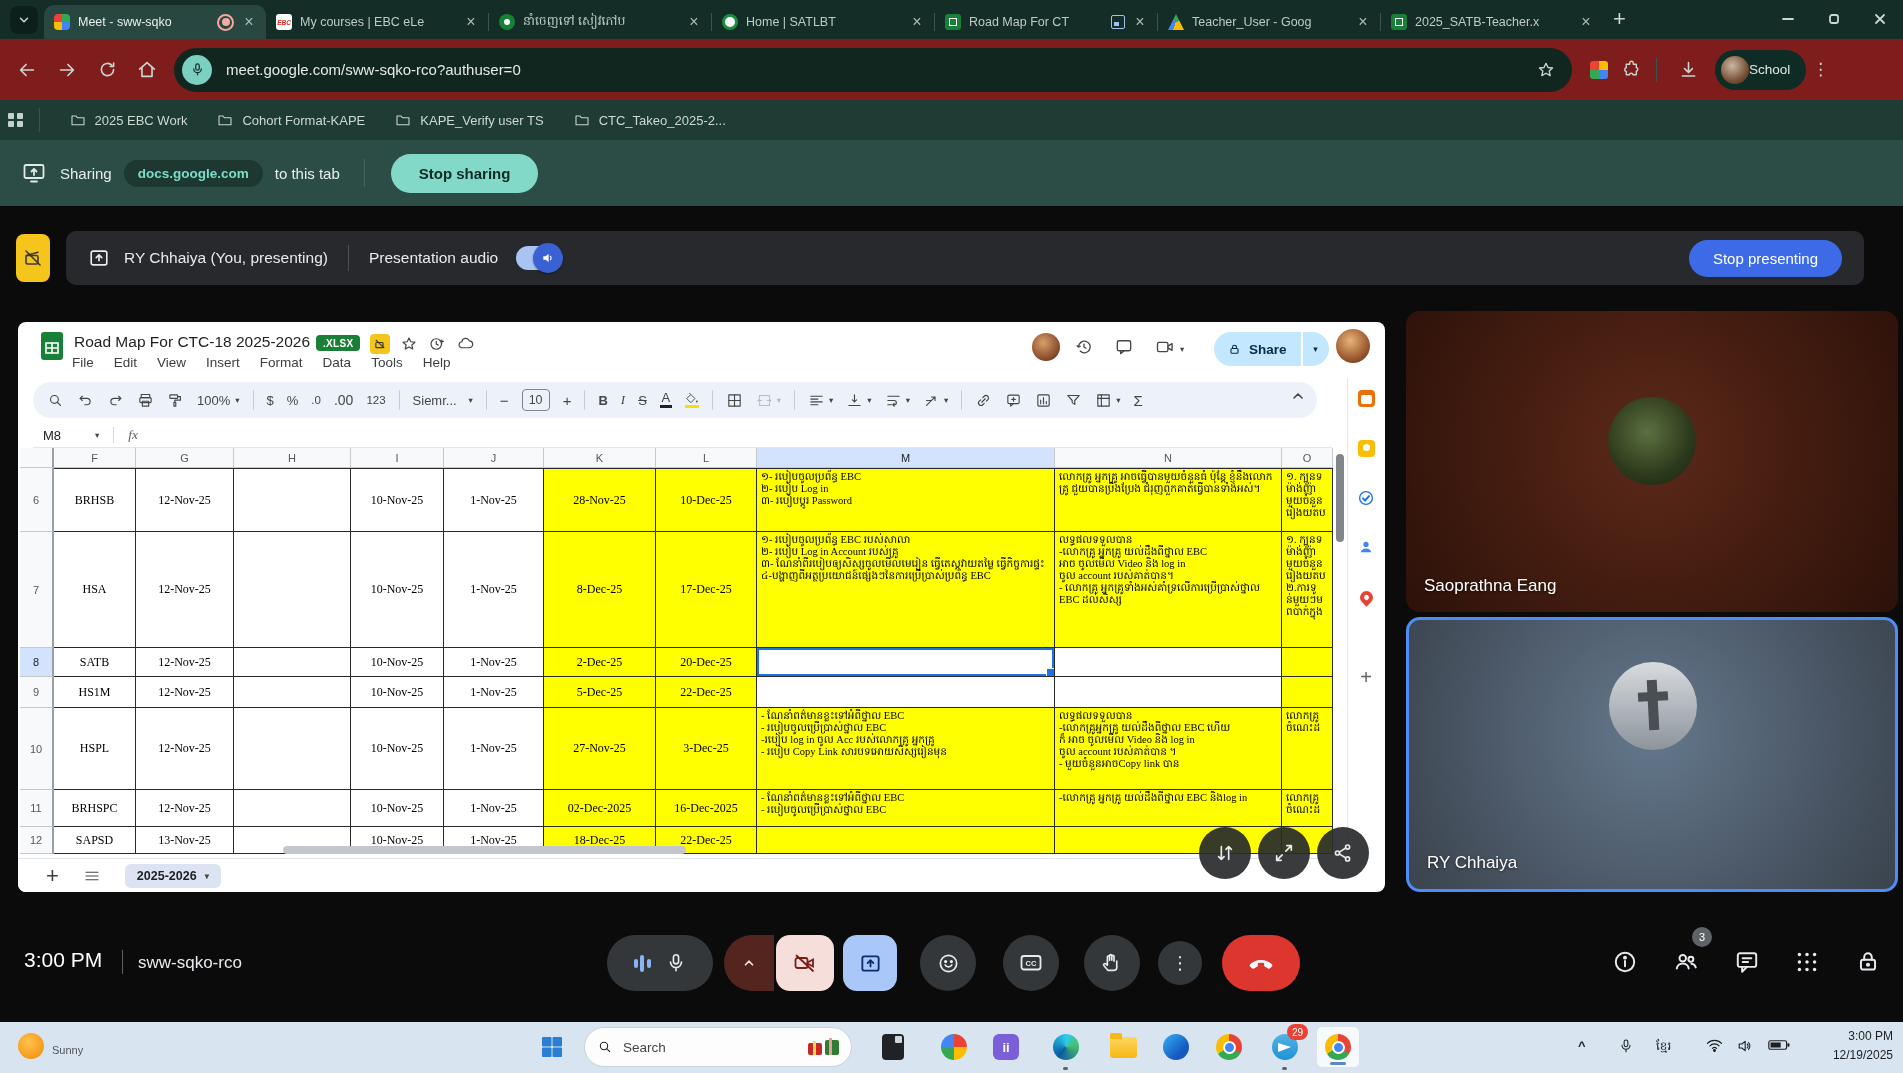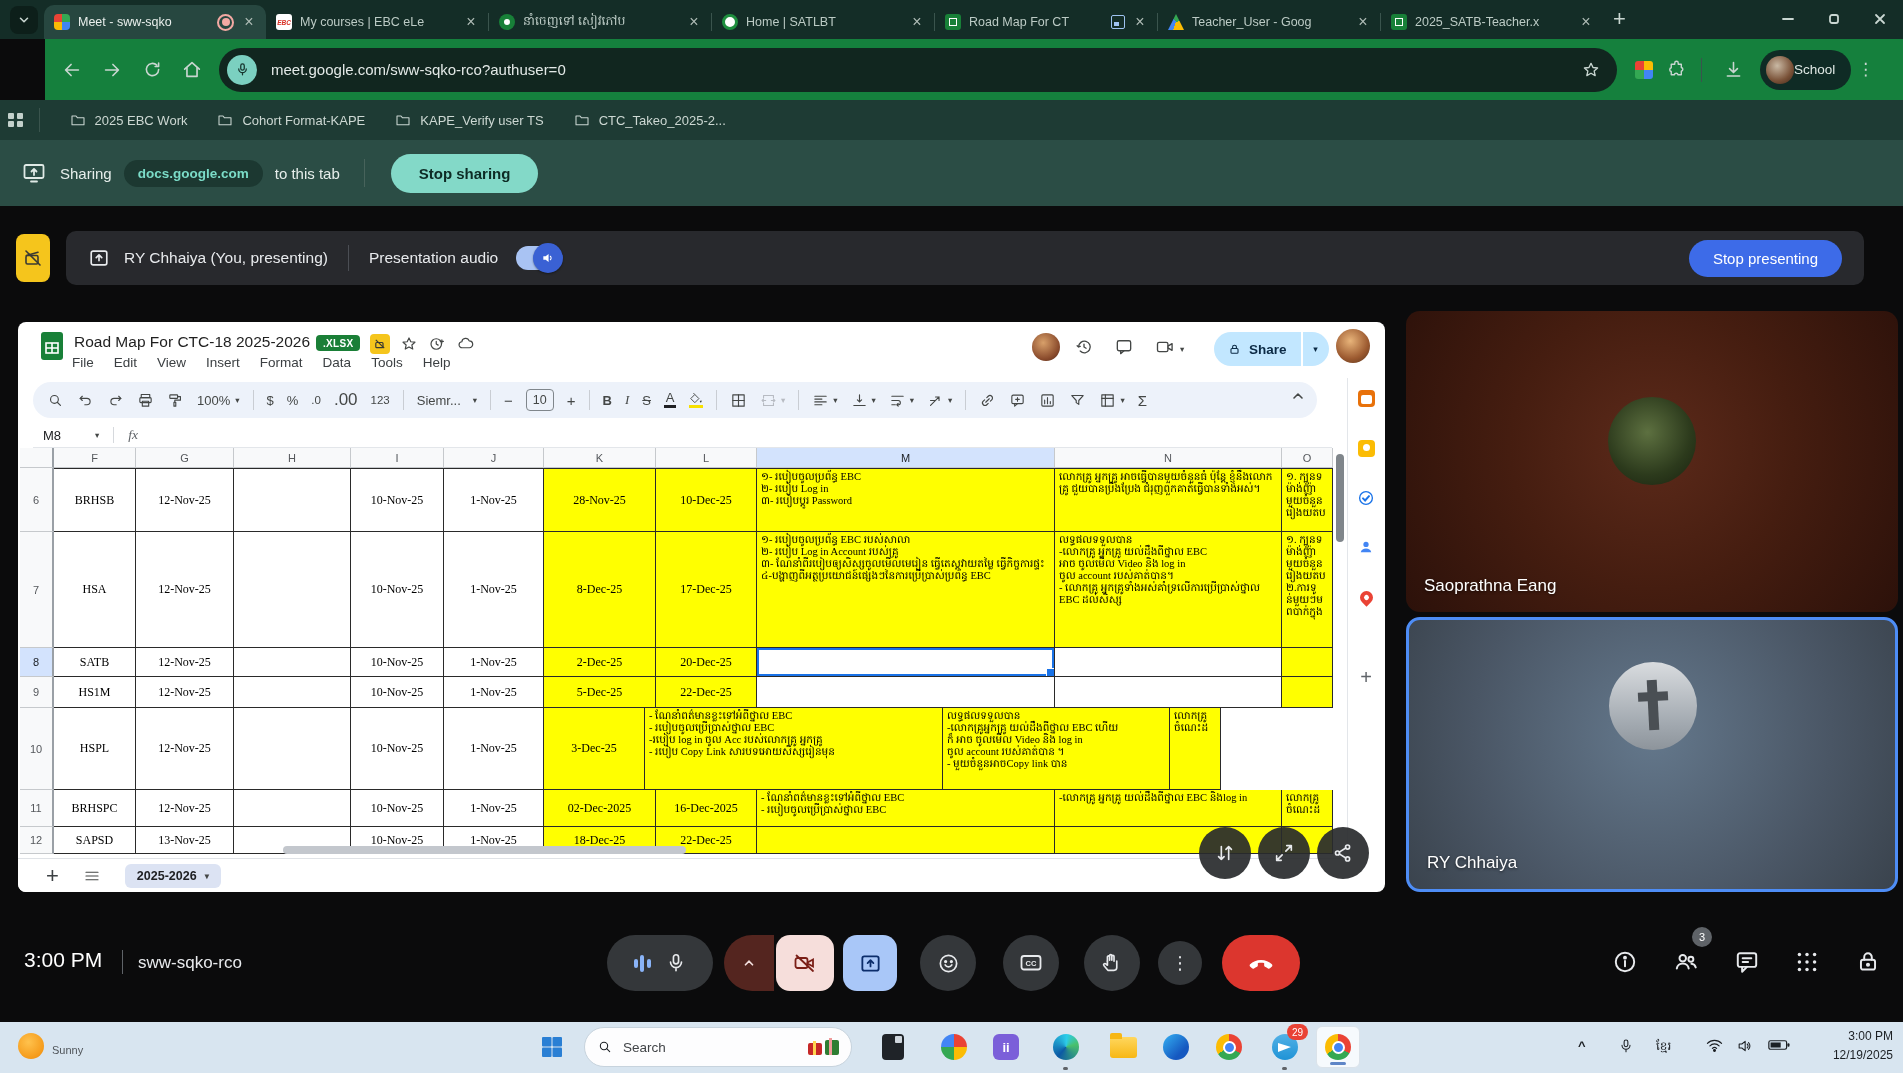--- a/index.html
+++ b/index.html
@@ -26,21 +26,21 @@
   .tclose{font-size:16px;color:#aebbb5;flex:none;width:14px;text-align:center;line-height:14px;}
   .tsep{width:1px;height:18px;background:#3a544d;flex:none;}
   .rec{width:13px;height:13px;border-radius:50%;border:2px solid #f4a9a3;position:relative;flex:none;}
   .rec::after{content:"";position:absolute;inset:2.5px;border-radius:50%;background:#f4a9a3;}
   .shr{width:12px;height:12px;border:1.5px solid #9fc3f0;border-radius:2px;position:relative;flex:none;}
   .shr::after{content:"";position:absolute;left:2px;bottom:2px;width:5px;height:4px;background:#9fc3f0;}
   .newtab{color:#c9d6d1;font-size:22px;line-height:22px;margin:0 0 9px 10px;}
   .wctrls{position:absolute;right:0;top:0;height:38px;display:flex;}
   .wbtn{width:46px;height:38px;display:flex;align-items:center;justify-content:center;}
 
-  #navbar{position:absolute;top:39px;left:0;right:0;height:61px;background:#15803d;display:flex;align-items:center;margin-left:45px;}
+  #navbar{position:absolute;top:39px;left:0;right:0;height:61px;background:#7f1d1d;display:flex;align-items:center;}
   .nbtn{width:34px;height:34px;display:flex;align-items:center;justify-content:center;flex:none;margin-left:6px;}
   #urlpill{height:44px;width:1398px;border-radius:22px;background:#11261f;display:flex;align-items:center;
     margin-left:10px;flex:none;}
   .micbadge{width:30px;height:30px;border-radius:50%;background:#7bd0c0;display:flex;align-items:center;
     justify-content:center;margin-left:8px;flex:none;}
   .urltext{margin-left:14px;font-size:15px;color:#e3e9e7;}
   .gext{width:18px;height:18px;border-radius:3px;overflow:hidden;display:grid;grid-template-columns:1fr 1fr;grid-template-rows:1fr 1fr;}
   .gext span:nth-child(1){background:#ea4335}.gext span:nth-child(2){background:#fbbc04}
   .gext span:nth-child(3){background:#34a853}.gext span:nth-child(4){background:#4285f4}
   .vdiv{width:1px;height:24px;background:#3a544d;}
@@ -457,21 +457,21 @@
           <rect x="9.8" y="14.5" width="2.6" height="5.5"></rect>
         </svg>
       <span style="display:flex;align-items:center;gap:5px">
           <span>100%</span>
           <span class="caret">▾</span>
         </span>
       <span class="tsep2"></span>
       <span>$</span>
       <span>%</span>
       <span style="font-size:11.5px">.0</span>
-      <span style="font-size:17px">.00</span>
+      <span style="font-size:14px">.00</span>
       <span style="font-size:11.5px">123</span>
       <span class="tsep2"></span>
       <span style="display:flex;align-items:center;gap:6px">
         <span style="width:50px;overflow:hidden;white-space:nowrap">Siemr...</span>
           <span class="caret">▾</span>
         </span>
       <span class="tsep2"></span>
       <span style="font-size:15px">−</span>
       <span class="sizebox">10</span>
       <span style="font-size:15px">+</span>
@@ -650,20 +650,21 @@
           <div class="gc" style="width: 227px; height: 31px;"></div>
           <div class="gc y" style="width: 51px; height: 31px;"></div>
         </div>
         <div class="grow">
           <div class="gc hc fz" style="width: 34px; height: 82px;">10</div>
           <div class="gc" style="width: 82px; height: 82px;">HSPL</div>
           <div class="gc" style="width: 98px; height: 82px;">12-Nov-25</div>
           <div class="gc" style="width: 117px; height: 82px;"></div>
           <div class="gc" style="width: 93px; height: 82px;">10-Nov-25</div>
           <div class="gc" style="width: 100px; height: 82px;">1-Nov-25</div>
+          <div class="gc y" style="width: 112px; height: 82px;">27-Nov-25</div>
           <div class="gc y" style="width: 101px; height: 82px;">3-Dec-25</div>
           <div class="gc y kh" style="width: 298px; height: 82px;">- ណែនាំពត៌មានខ្លះទៅអំពីថ្នាល EBC
 - របៀបចូលប្រើប្រាស់ថ្នាល EBC
 -របៀប log in ចូល Acc របស់លោកគ្រូ អ្នកគ្រូ
 - របៀប Copy Link សារបទអោយសិស្សរៀនមុន</div>
           <div class="gc y kh" style="width: 227px; height: 82px;">លទ្ធផលទទួលបាន
 -លោកគ្រូអ្នកគ្រូ យល់ដឹងពីថ្នាល EBC ហើយ
 ក៏ អាច ចូលមើល Video និង log in
 ចូល account របស់គាត់បាន ។
 - មួយចំនួនអាចCopy link បាន</div>

